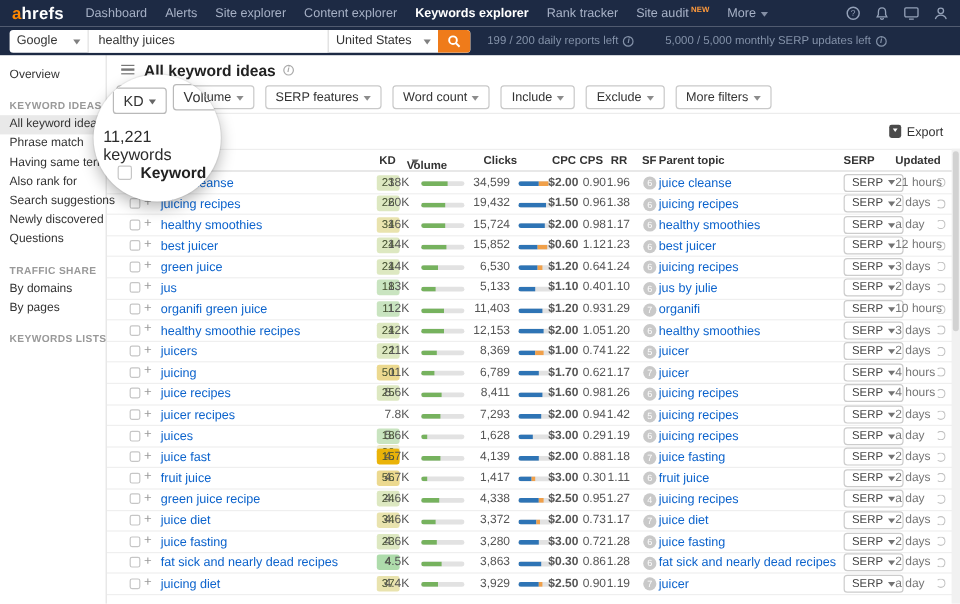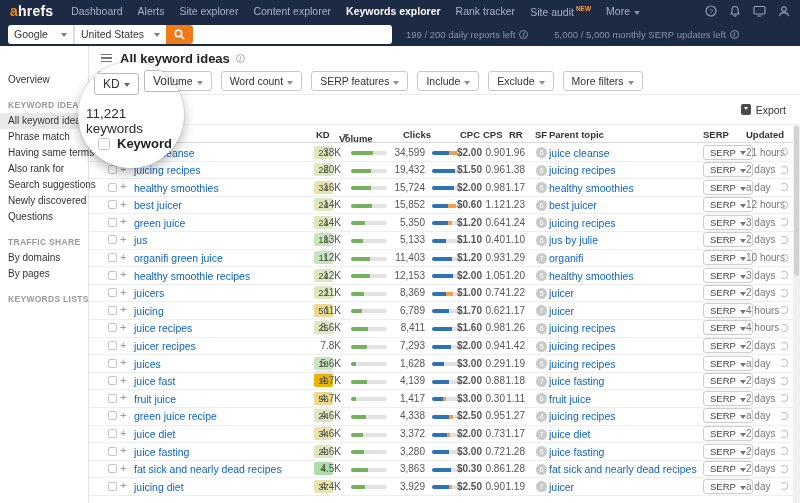--- a/index.html
+++ b/index.html
@@ -34,21 +34,21 @@
     display:flex; align-items:center; justify-content:space-between; height:100%; cursor:pointer;}
   .searchbtn { width:27px; height:19px; background:#ef7b1a; border:0; border-radius:0 3px 3px 0;
     display:flex; align-items:center; justify-content:center; cursor:pointer; }
   .quota { font-size:9.5px; color:#8492a9; margin-left:14px; display:flex; align-items:center; gap:4px; white-space:nowrap;}
   .quota .gap { width:18px; }
   .info-dot { display:inline-block; width:9px; height:9px; border:1px solid #8492a9; border-radius:50%;
     font-size:7px; line-height:8px; text-align:center; color:#8492a9; font-style:italic; font-weight:bold;}
 
   
   .sidebar { position:absolute; left:0; top:46px; width:89px; bottom:0; background:#fff;
-    border-right:1px solid #e3e3e3; padding-top:26px; z-index:5; }
+    border-right:1px solid #e3e3e3; padding-top:9px; z-index:5; }
   .side-item { font-size:10px; color:#333; padding:2px 0 2px 8px; line-height:12px; cursor:pointer; white-space:nowrap;}
   .side-item.active { background:#e9e9e9; }
   .side-head { font-size:8.5px; font-weight:bold; color:#999; letter-spacing:.3px;
     padding:12px 0 3px 8px; white-space:nowrap;}
 
   
   .main { position:absolute; left:89px; top:46px; right:0; bottom:0; background:#fff; }
   .titlerow { position:absolute; left:0; top:2px; height:20px; display:flex; align-items:center; padding-left:12px; }
   .hamb { width:11px; margin-right:8px; cursor:pointer; }
   .hamb i { display:block; height:1.5px; background:#777; margin:2px 0; }
@@ -151,20 +151,21 @@
       </svg>
   </span>
 </div>
 
 <div class="searchrow">
   <div class="searchbar">
     <span class="engine">
       <span>Google</span>
         <i class="caret"></i>
     </span>
+    <input class="query" value="healthy juices" style="">
     <span class="country">
       <span>United States</span>
         <i class="caret"></i>
     </span>
     <button class="searchbtn">
       <svg width="11" height="11" viewBox="0 0 11 11">
           <circle cx="4.5" cy="4.5" r="3.2" fill="none" stroke="#fff" stroke-width="1.6"></circle>
           <path d="M7 7l3 3" stroke="#fff" stroke-width="1.6"></path>
         </svg>
     </button>
@@ -204,22 +205,22 @@
         <i></i>
         <i></i>
       </span>
     <span class="pagetitle">All keyword ideas</span>
     <i class="info-dot">i</i>
   </div>
 
   <div class="filterrow" id="filter-row">
       <button class="fbtn">KD<i class="caret"></i></button>
       <button class="fbtn">Volume<i class="caret"></i></button>
+      <button class="fbtn">SERP features<i class="caret"></i></button>
       <button class="fbtn">Word count<i class="caret"></i></button>
-      <button class="fbtn">SERP features<i class="caret"></i></button>
       <button class="fbtn">Include<i class="caret"></i></button>
       <button class="fbtn">Exclude<i class="caret"></i></button>
       <button class="fbtn">More filters<i class="caret"></i></button>
     </div>
   <div class="divider"></div>
 
   <div class="resultsrow">
     <span class="kwcount">11,221 keywords</span>
     <button class="exportbtn">
       <span class="exp-ic"></span>
@@ -335,21 +336,21 @@
       </div>
       <div class="trow">
         <span class="cell chk c-check"></span>
         <span class="cell plus c-plus">+</span>
         <a class="cell kwlink c-kw" href="#">green juice</a>
         <span class="cell kdbadge c-kd" style="background: rgb(221, 232, 193);">24</span>
         <span class="cell num c-vol">14K</span>
         <span class="cell bar c-volbar">
           <i style="width: 38%; background: rgb(118, 178, 94);"></i>
         </span>
-        <span class="cell num c-clicks">5,350</span>
+        <span class="cell num c-clicks">6,530</span>
         <span class="cell bar c-clickbar">
           <i style="width: 52%; background: rgb(46, 116, 181);"></i>
           <i style="width: 15%; background: rgb(240, 160, 74);"></i>
         </span>
         <span class="cell num c-cpc">$1.20</span>
         <span class="cell num c-cps">0.64</span>
         <span class="cell num c-rr">1.24</span>
         <span class="cell sfdot c-sf">6</span>
         <a class="cell ptlink c-pt" href="#">juicing recipes</a>
         <button class="serpbtn c-serp">SERP<i class="caret"></i></button>

